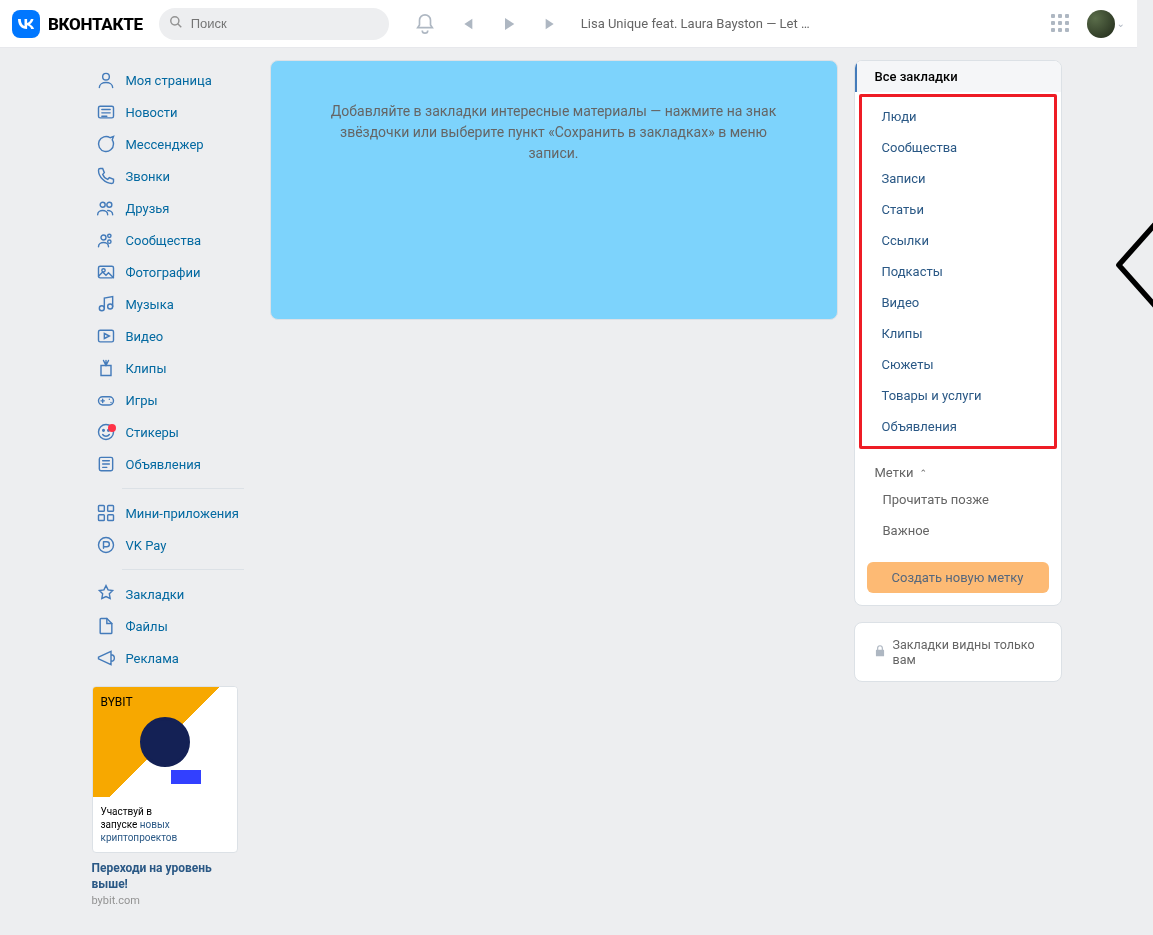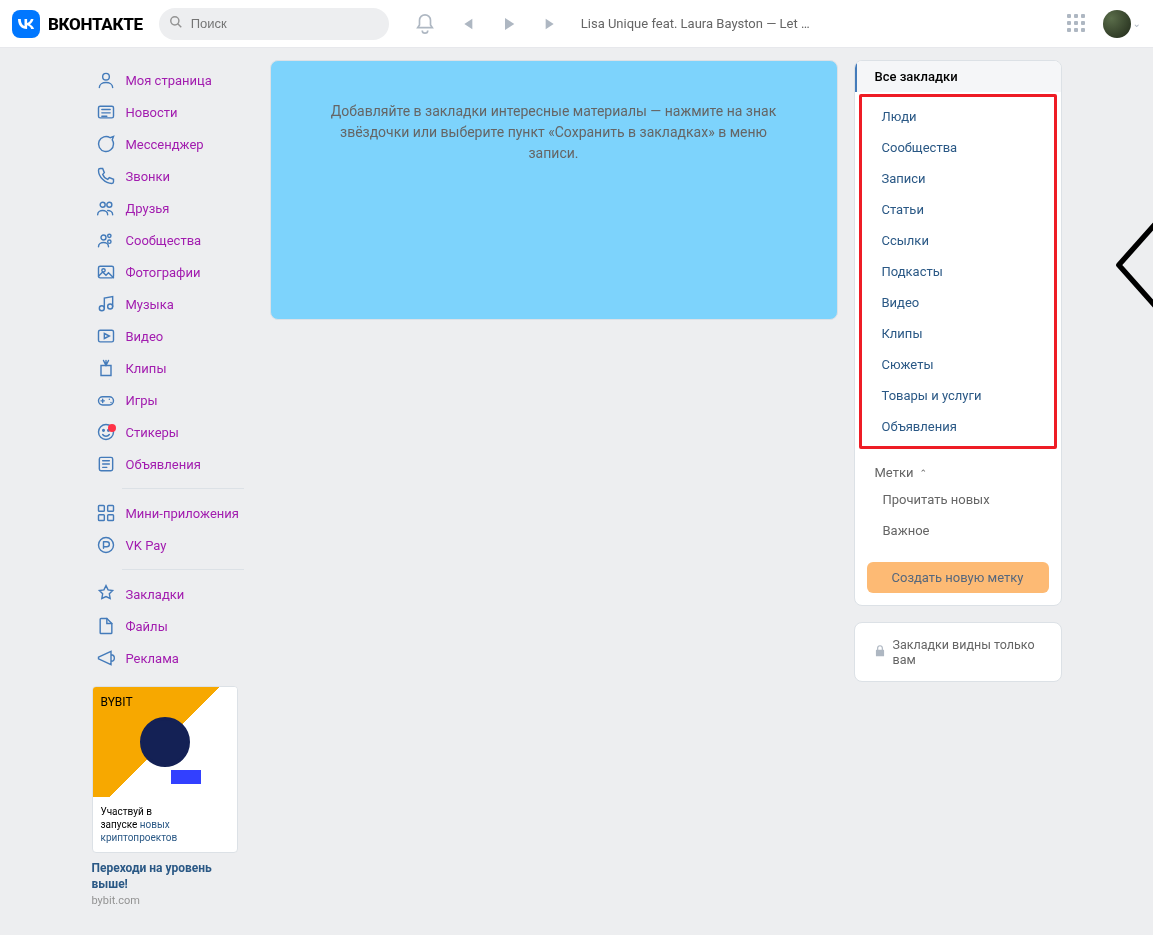--- a/index.html
+++ b/index.html
@@ -1,35 +1,35 @@
 <!DOCTYPE html>
 <html><head>
 <meta charset="utf-8">
 <style>
 * { box-sizing: border-box; margin: 0; padding: 0; }
 body { font-family: -apple-system, BlinkMacSystemFont, "Segoe UI", Roboto, Helvetica, Arial, sans-serif; background: #edeef0; color: #000; font-size: 13px; }
-.header { height: 48px; background: #fff; border-bottom: 1px solid #e7e8ec; display: flex; align-items: center; padding: 0 12px; position: fixed; top: 0; left: 0; right: 0; z-index: 100; }
+.header { height: 48px; background: #fff; border-bottom: 1px solid #e7e8ec; display: flex; align-items: center; padding: 0 12px; position: fixed; top: 0; left: 0; right: 16px; z-index: 100; }
 .logo-wrap { display: flex; align-items: center; gap: 8px; margin-right: 16px; }
 .vk-logo { width: 28px; height: 28px; background: #07f; border-radius: 8px; display: flex; align-items: center; justify-content: center; color: #fff; font-weight: bold; font-size: 14px; }
 .brand { font-weight: 800; font-size: 17px; letter-spacing: -0.3px; }
 .search-box { flex: 0 0 230px; height: 32px; background: #edeef0; border-radius: 16px; display: flex; align-items: center; padding: 0 10px; color: #939393; gap: 8px; }
 .search-box input { border: none; outline: none; background: transparent; flex: 1; font-size: 13px; }
 .header-mid { display: flex; align-items: center; gap: 18px; margin-left: 24px; flex: 1; }
 .icon-btn { width: 24px; height: 24px; display: flex; align-items: center; justify-content: center; color: #aeb7c2; cursor: pointer; }
 .play-block { display: flex; align-items: center; gap: 18px; }
 .track-title { color: #656565; font-size: 13px; max-width: 250px; overflow: hidden; white-space: nowrap; text-overflow: ellipsis; }
 .header-right { display: flex; align-items: center; gap: 16px; }
 .apps-grid { width: 20px; height: 20px; display: grid; grid-template-columns: repeat(3,4px); grid-template-rows: repeat(3,4px); gap: 3px; }
 .apps-grid span { background: #aeb7c2; border-radius: 1px; }
 .avatar { width: 28px; height: 28px; border-radius: 50%; background: radial-gradient(circle at 30% 30%, #5a6d4a, #1f2818); }
 .chev { color: #aeb7c2; font-size: 10px; margin-left: 2px; }
 .page { display: flex; padding-top: 60px; max-width: 970px; margin: 0 auto; position: relative; }
 .left-col { width: 164px; flex-shrink: 0; padding-top: 4px; }
 .nav-list { list-style: none; }
-.nav-list li { display: flex; align-items: center; gap: 10px; padding: 6px 4px; color: #a21caf; font-size: 13px; cursor: pointer; border-radius: 4px; }
+.nav-list li { display: flex; align-items: center; gap: 10px; padding: 6px 4px; color: #0369a1; font-size: 13px; cursor: pointer; border-radius: 4px; }
 .nav-list li .nicon { width: 20px; height: 20px; display: flex; align-items: center; justify-content: center; color: #447bba; }
 .nav-list hr { border: none; border-top: 1px solid #dce1e6; margin: 8px 12px 8px 30px; }
 .badge-dot { width: 8px; height: 8px; background: #ff3347; border-radius: 50%; position: absolute; margin-left: 12px; margin-top: -8px; }
 .ad-box { margin-top: 12px; width: 146px; background: #fff; border: 1px solid #dce1e6; border-radius: 4px; overflow: hidden; }
 .ad-img { height: 110px; background: linear-gradient(135deg,#f7a800 0%,#f7a800 50%,#fff 50%,#fff 100%); position: relative; display:flex; align-items:center; justify-content:center; }
 .ad-logo { position:absolute; top:8px; left:8px; font-weight:normal; font-size:12px; }
 .ad-graphic { width:50px; height:50px; border:3px solid #142155; border-radius:50%; background:#142155; position:relative; }
 .ad-graphic:after { content:''; position:absolute; right:-14px; bottom:-20px; width:30px; height:14px; background:#3240ff; }
 .ad-text { padding: 8px; font-size: 10px; font-weight: normal; line-height: 1.3; }
 .ad-text a { color: #2a5885; }
@@ -336,21 +336,21 @@
               <div class="side-item">Товары и услуги</div>
               <div class="side-item">Объявления</div>
             </div>
         </div>
         <div class="tags-section">
           <div class="tags-header">
             <span>Метки</span>
             <span class="chev2">⌃</span>
           </div>
           <div id="tags">
-              <div class="tag-item">Прочитать новых</div>
+              <div class="tag-item">Прочитать позже</div>
               <div class="tag-item">Важное</div>
             </div>
         </div>
         <div class="create-tag">Создать новую метку</div>
       </div>
       <div class="visibility-card">
         <span class="lock-ic"><svg width="14" height="14" viewBox="0 0 24 24" fill="#aeb7c2">
               <path d="M7 10V7a5 5 0 0110 0v3h1a1 1 0 011 1v9a1 1 0 01-1 1H6a1 1 0 01-1-1v-9a1 1 0 011-1h1zm2 0h6V7a3 3 0 00-6 0v3z"></path>
             </svg></span>
         <span>Закладки видны только вам</span>

